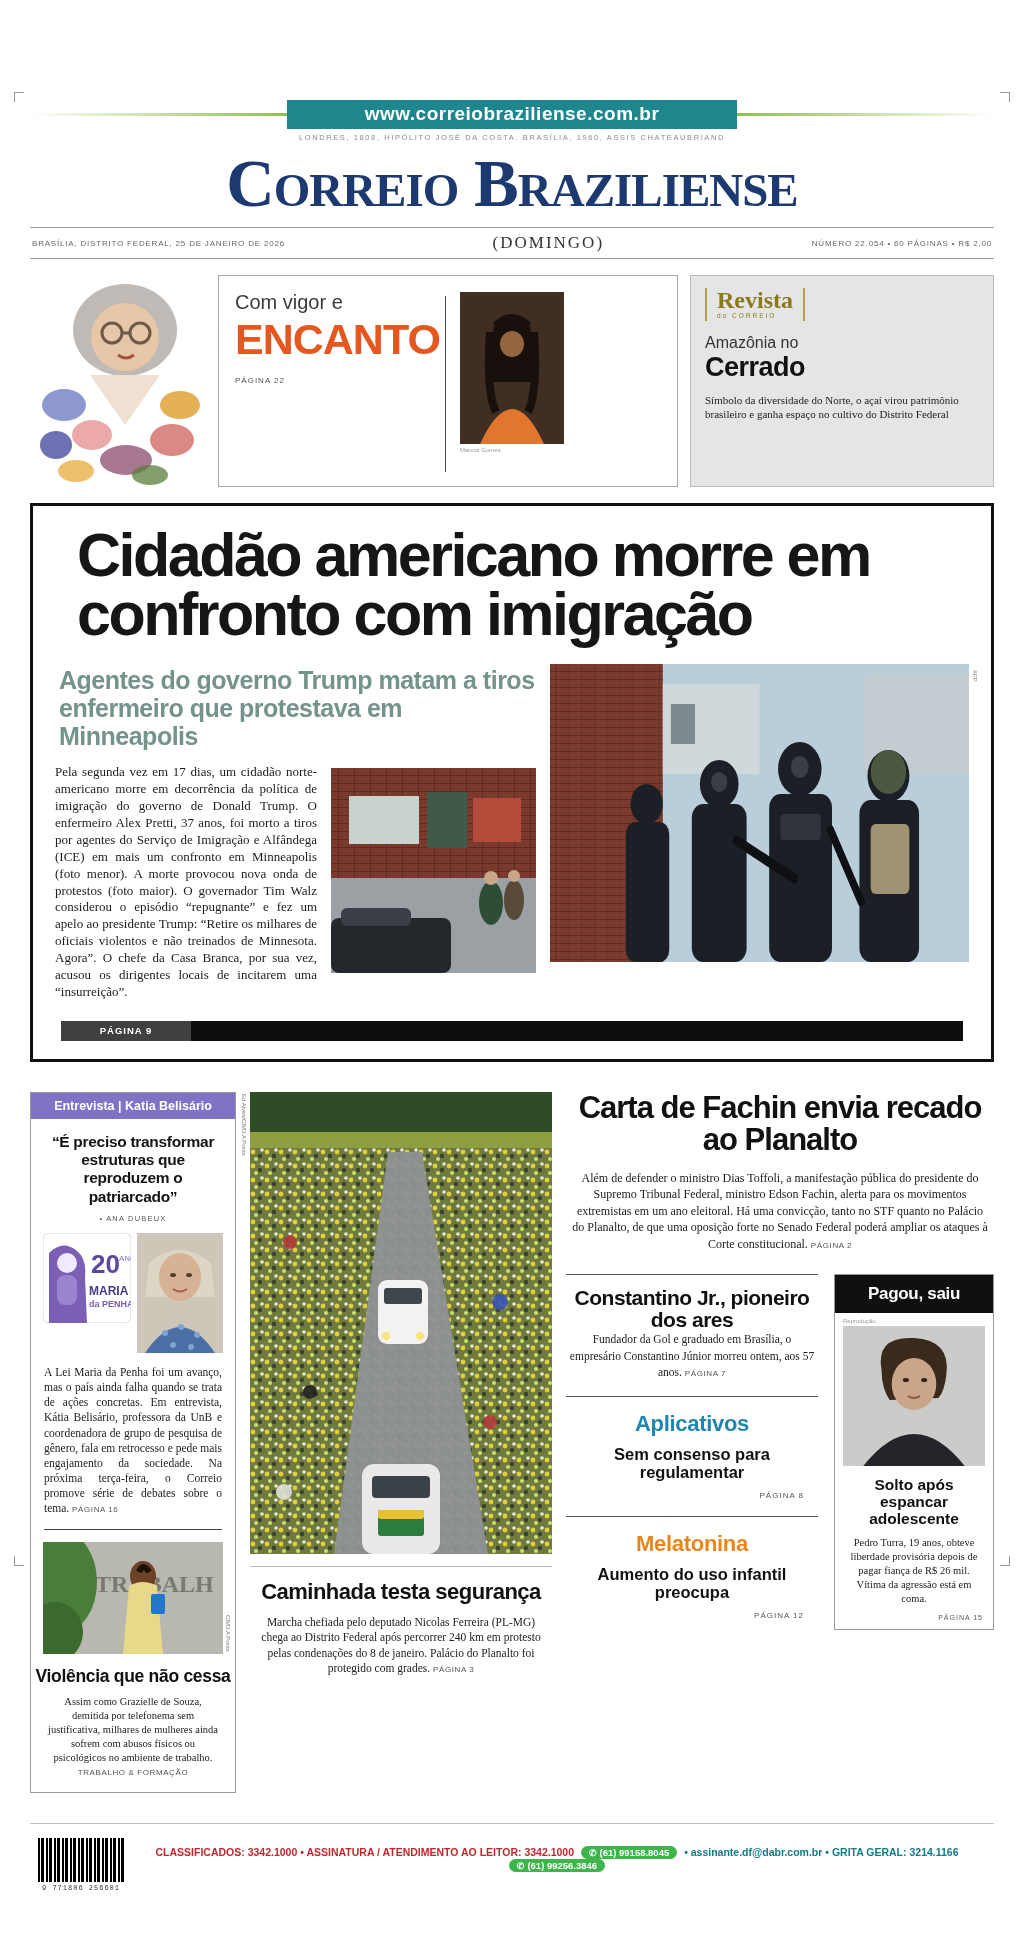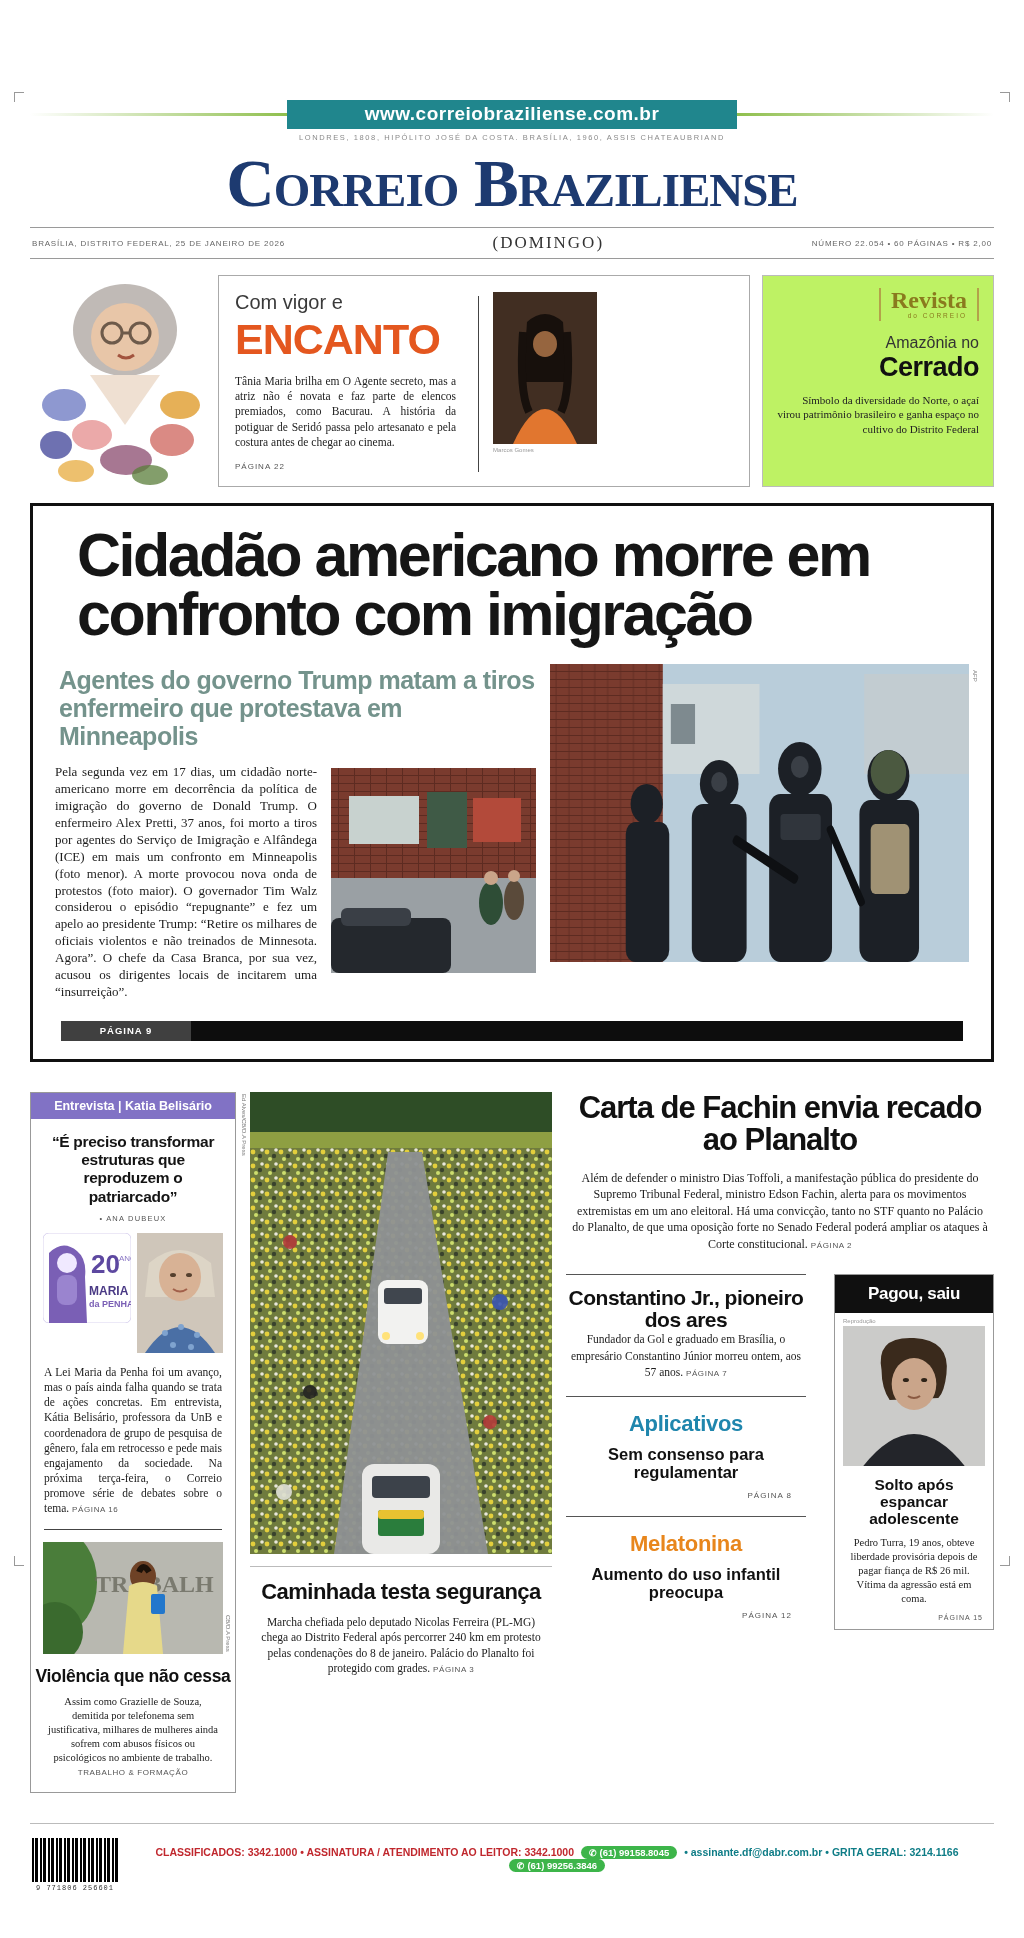--- a/index.html
+++ b/index.html
@@ -43,22 +43,22 @@
                    color:#e4571f; letter-spacing:-1px; margin-top:2px; }
   .strip-body { font-size:11.5px; line-height:1.32; color:#222; margin-top:10px; text-align:justify; }
   .pg-label { font-family:"Liberation Sans",sans-serif; font-size:8px; color:#555; letter-spacing:1px; margin-top:12px; }
   .vdiv { width:1px; background:#444; margin:4px 14px; }
   .zeca-photo-wrap { width:104px; flex:none; }
   .zeca-photo { width:104px; height:152px; }
   .photo-credit { font-family:"Liberation Sans",sans-serif; font-size:6px; color:#999; margin-top:3px; }
   .zeca-text { flex:1; padding-left:12px; }
   .zeca-title { font-family:"Liberation Sans",sans-serif; font-weight:bold; font-size:29px;
                 color:#141414; letter-spacing:-.5px; margin-top:1px; }
-  .revista-box { width:232px; flex:none; border:1px solid #bbb; background:#bef264;
-                 margin-left:12px; text-align:right; padding:12px 14px; }
+  .revista-box { width:304px; flex:none; border:1px solid #bbb; background:#e5e5e5;
+                 margin-left:12px; text-align:left; padding:12px 14px; }
   .rev-logo { display:inline-block; border-left:2px solid #b3a24a; border-right:2px solid #b3a24a;
               padding:2px 10px; }
   .rev-word { font-family:"Liberation Serif",serif; font-weight:bold; font-size:24px; color:#8a7a1e; line-height:.9; }
   .rev-sub { font-family:"Liberation Sans",sans-serif; font-size:6.5px; color:#8a7a1e; letter-spacing:2px; }
   .rev-kicker { font-family:"Liberation Sans",sans-serif; font-size:16px; color:#333; margin-top:12px; }
   .rev-title { font-family:"Liberation Sans",sans-serif; font-weight:bold; font-size:27px; color:#111; letter-spacing:-.5px; }
   .rev-body { font-size:11px; line-height:1.35; color:#222; margin-top:10px; }
 
   
   .main-box { border:3px solid #101010; margin-top:16px; padding:20px 22px 14px; position:relative; }
@@ -108,21 +108,21 @@
   .march-cred { left:-9px; top:2px; }
   .caminhada-rule { border-top:1px solid #bbb; margin-top:12px; }
   .caminhada-title { text-align:center; font-family:"Liberation Sans",sans-serif; font-weight:bold;
                      font-size:22px; letter-spacing:-.5px; color:#111; margin-top:12px; }
   .caminhada-body { text-align:center; font-size:11.5px; line-height:1.35; color:#222; margin:10px 8px 0; }
 
   .col-right { flex:1; }
   .fachin-title { text-align:center; font-family:"Liberation Sans",sans-serif; font-weight:bold;
                   font-size:31px; line-height:1.03; letter-spacing:-1px; color:#111; }
   .fachin-body { text-align:center; font-size:12px; line-height:1.38; color:#1c1c1c; margin:14px 6px 0; }
-  .right-cols { display:flex; column-gap:28px; margin-top:22px; }
+  .right-cols { display:flex; column-gap:16px; margin-top:22px; }
   .rc-left { flex:1; }
   .rc-rule { border-top:1px solid #555; margin-bottom:12px; }
   .constantino-title { text-align:center; font-family:"Liberation Sans",sans-serif; font-weight:bold;
                        font-size:21px; line-height:1.05; letter-spacing:-.5px; color:#111; }
   .constantino-body { text-align:center; font-size:11.5px; line-height:1.4; color:#1c1c1c; margin-top:0; }
   .sec-kicker { text-align:center; font-family:"Liberation Sans",sans-serif; font-weight:bold; font-size:22px; letter-spacing:-.3px; }
   .k-blue { color:#1f86ad; }
   .k-orange { color:#e8861c; }
   .sec-title { text-align:center; font-family:"Liberation Sans",sans-serif; font-weight:bold;
                font-size:16.5px; line-height:1.1; color:#111; margin-top:8px; }
@@ -137,21 +137,21 @@
   .pedro-photo { height:140px; margin:0 8px; }
   .pagou-title { text-align:center; font-family:"Liberation Sans",sans-serif; font-weight:bold;
                  font-size:15.5px; line-height:1.1; color:#111; margin:10px 8px 0; }
   .pagou-body { text-align:center; font-size:10.5px; line-height:1.35; color:#1c1c1c; margin:8px 10px 0; }
   .pagou-pg { text-align:right; font-family:"Liberation Sans",sans-serif; font-size:7px; color:#555;
               letter-spacing:1px; margin:8px 10px 8px 0; }
 
   
   .footer-rule { border-top:1px solid #bbb; margin-top:30px; }
   .footer { position:relative; padding:22px 0 10px; min-height:80px; }
-  .barcode-wrap { position:absolute; left:2px; top:14px; width:86px; text-align:center; }
+  .barcode-wrap { position:absolute; left:8px; top:14px; width:86px; text-align:center; }
   .barcode { height:44px; background:repeating-linear-gradient(90deg,#000 0 2px,#fff 2px 3px,#000 3px 6px,#fff 6px 8px); }
   .barcode-num { font-family:"Liberation Mono",monospace; font-size:7px; color:#333; margin-top:2px; letter-spacing:1px; }
   .contact { text-align:center; font-family:"Liberation Sans",sans-serif; font-weight:bold;
              font-size:10.5px; padding-left:90px; }
   .c-red { color:#c0272d; }
   .c-teal { color:#0e7c86; }
   .whats { display:inline-block; background:#3db54a; color:#fff; border-radius:9px;
            padding:1px 8px; font-size:9.5px; margin:0 4px; }
   .whats .ph { font-size:9px; margin-right:3px; }
 </style>
@@ -218,21 +218,20 @@
           <ellipse cx="96" cy="185" rx="26" ry="15" fill="#8a4a6e" opacity=".75"></ellipse>
           <ellipse cx="120" cy="200" rx="18" ry="10" fill="#5a7d3a" opacity=".75"></ellipse>
           <ellipse cx="46" cy="196" rx="18" ry="11" fill="#e8b04a" opacity=".8"></ellipse>
         </svg>
       </div>
 
       <div class="strip-box">
         <div class="encanto">
           <div class="kicker">Com vigor e</div>
           <div class="encanto-title">ENCANTO</div>
-          <p class="strip-body">Tânia Maria brilha em O Agente secreto, mas a atriz não é novata e faz parte de elencos premiados, como Bacurau. A história da potiguar de Seridó passa pelo artesanato e pela costura antes de chegar ao cinema.</p>
           <div class="pg-label">PÁGINA 22</div>
         </div>
         <div class="vdiv"></div>
         <div class="zeca-photo-wrap">
           <div class="zeca-photo">
             <svg width="104" height="152" viewBox="0 0 104 152">
               <rect width="104" height="152" fill="#38281f"></rect>
               <rect x="0" y="0" width="104" height="152" fill="#4a3426" opacity=".5"></rect>
               <ellipse cx="52" cy="46" rx="17" ry="19" fill="#8a5a3c"></ellipse>
               <path d="M34 30 q18 -16 36 0 l4 60 h-44 Z" fill="#17100c"></path>

